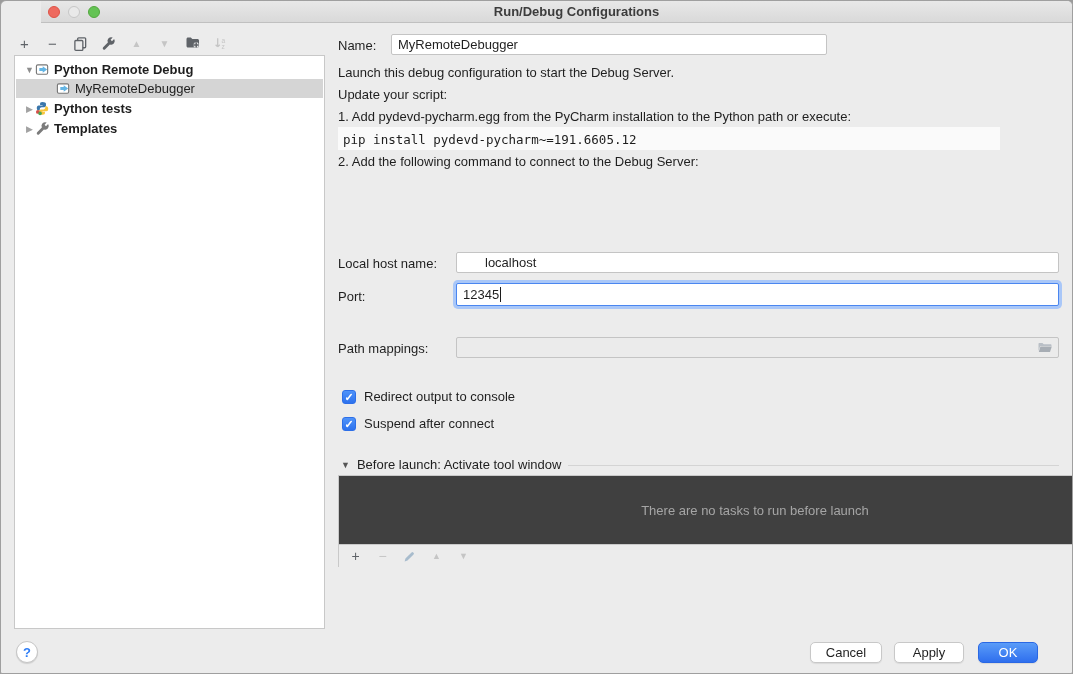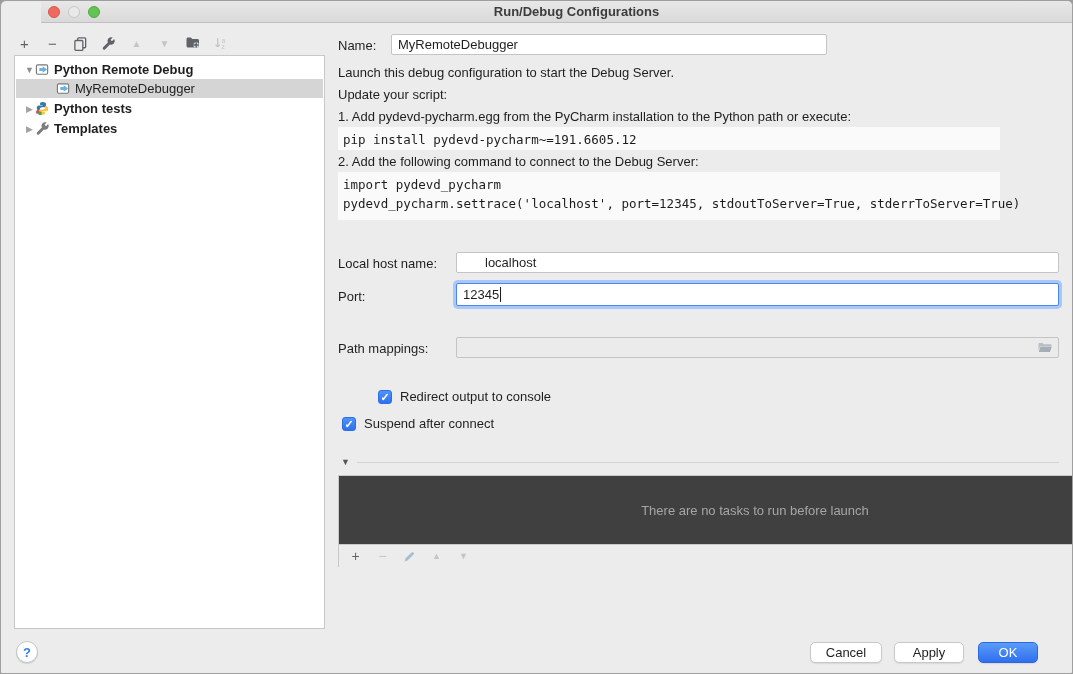--- a/index.html
+++ b/index.html
@@ -162,51 +162,50 @@
   </div>
 
   <div class="lab" style="left:337px;top:37px;">Name:</div>
   <input class="field" style="left: 390px; top: 33px; width: 436px; height: 21px;" value="MyRemoteDebugger">
 
   <div class="desc" style="top:64px;">Launch this debug configuration to start the Debug Server.</div>
   <div class="desc" style="top:86px;">Update your script:</div>
   <div class="desc" style="top:108px;">1. Add pydevd-pycharm.egg from the PyCharm installation to the Python path or execute:</div>
   <div class="code" style="top:126px;height:23px;">pip install pydevd-pycharm~=191.6605.12</div>
   <div class="desc" style="top:153px;">2. Add the following command to connect to the Debug Server:</div>
-  <div class="code" style="top:171px;height:48px;"><span>import pydevd_pycharm</span>
-<span>pydevd_pycharm.settrace('localhost', port=12345, stdoutToServer=True, stderrToServer=True)</span></div>
 
   <div class="lab" style="left:337px;top:255px;">Local host name:</div>
   <input class="field" style="left: 455px; top: 251px; width: 603px; height: 21px; padding-left: 28px;" value="localhost">
 
   <div class="lab" style="left:337px;top:288px;">Port:</div>
   <input class="field focused" style="left: 455px; top: 282px; width: 603px; height: 23px;" value="12345">
   <div class="caret" style="left:499px;top:286px;"></div>
 
   <div class="lab" style="left:337px;top:340px;">Path mappings:</div>
   <div class="field disabled" style="left:455px;top:336px;width:603px;height:21px;">
     <span style="position:absolute;right:5px;top:2px;">
       <svg width="16" height="16" viewBox="0 0 16 16">
           <path d="M1.5 4c0-.6.4-1 1-1h3l1.2 1.2h6.8c.6 0 1 .4 1 1V6H3.2L1.5 11z" fill="#b9bfc6"></path>
           <path d="M3.4 6.5h11.4L13 12H1.8z" fill="#a7adb4"></path>
         </svg>
     </span>
   </div>
 
-  <div class="cbrow" style="left:341px;top:388px;margin-left:36px;">
+  <div class="cbrow" style="left:341px;top:388px;">
     <span class="cb checked"></span>
     <span class="cblabel">Redirect output to console</span>
   </div>
   <div class="cbrow" style="left:341px;top:415px;">
     <span class="cb checked"></span>
     <span class="cblabel">Suspend after connect</span>
   </div>
 
   <div class="bl-head">
     <span class="tri">▼</span>
+    <span>Before launch: Activate tool window</span>
     <span class="rule"></span>
   </div>
   <div class="bl-box">
     <div class="bl-empty">There are no tasks to run before launch</div>
     <div class="bl-strip">
       <span class="tbi">+</span>
       <span class="tbi dis">−</span>
       <span class="tbi">
         <svg width="13" height="13" viewBox="0 0 16 16">
             <path d="M2 14l1-3.5L10.5 3a1.4 1.4 0 0 1 2 0l.5.5a1.4 1.4 0 0 1 0 2L5.5 13z" fill="#a8bccd"></path>

